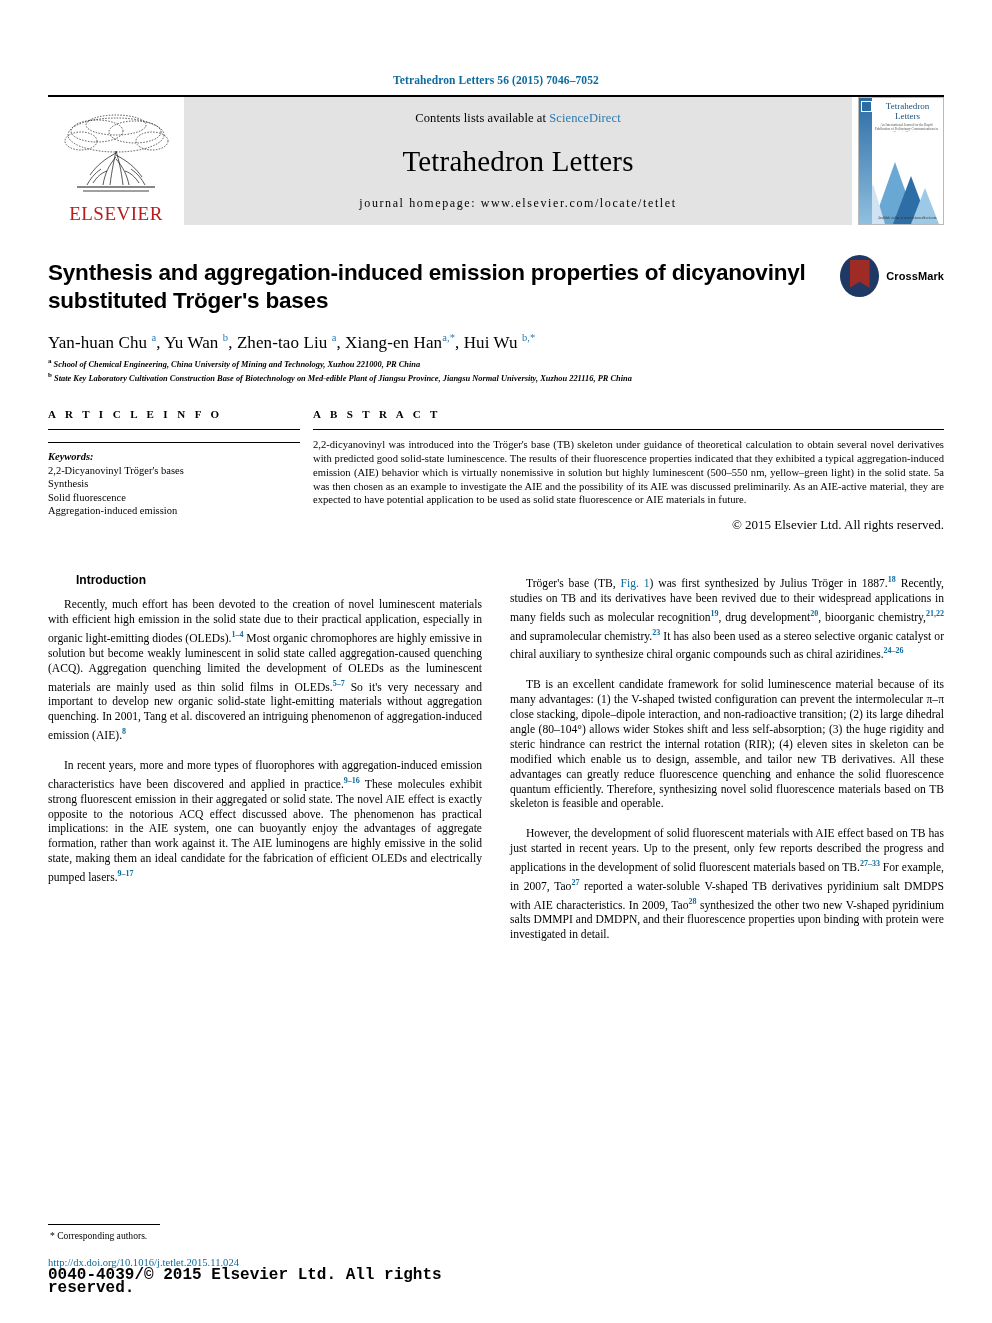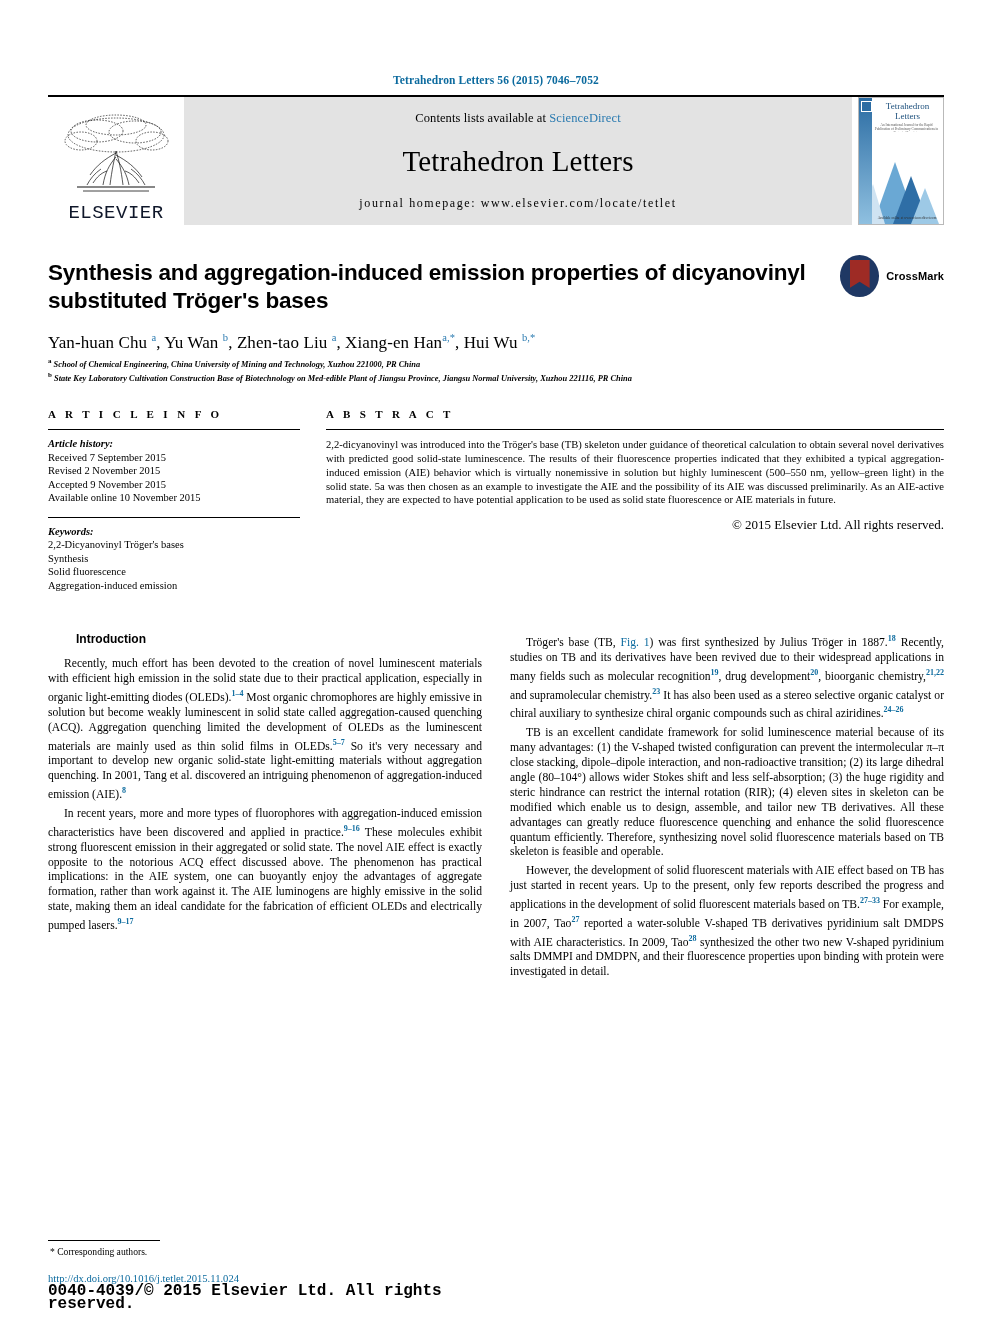--- a/index.html
+++ b/index.html
@@ -46,22 +46,22 @@
     flex: 0 0 136px;
     display: flex;
     flex-direction: column;
     align-items: center;
     justify-content: flex-end;
     padding-bottom: 2px;
     box-sizing: border-box;
   }
   .tree-svg { display:block; }
   .elsevier-word {
-    font-family: Liberation Mono, monospace;
-    color: #0f172a;
+    font-family: Liberation Serif, serif;
+    color: #b91c1c;
     font-size: 19px;
     letter-spacing: .5px;
     line-height: 1;
     margin-top: 1px;
   }
   .masthead-center {
     flex: 1 1 auto;
     background: #e3e3e3;
     display: flex;
     flex-direction: column;
@@ -170,21 +170,21 @@
     font-style: italic;
     font-weight: 700;
     line-height: 11.5px;
   }
   .affiliations sup { font-style: normal; }
 
   
   .info-abstract {
     margin-top: 24px;
     display: flex;
-    gap: 26px;
+    gap: 13px;
   }
   .col-info { flex: 0 0 252px; }
   .col-abs  { flex: 1 1 auto; }
   .sec-head {
     font-family: "Liberation Serif", serif;
     font-weight: 700;
     font-size: 11px;
     letter-spacing: 3.4px;
   }
   .rule { border-top: 1px solid #000; margin-top: 9px; }
@@ -220,29 +220,29 @@
   }
   .para {
     font-size: 11.6px;
     line-height: 14.9px;
     text-align: justify;
     text-indent: 16px;
     margin: 0;
     hyphens: auto;
     -webkit-hyphens: auto;
   }
-  .para + .para { margin-top: 4px; }
+  .para + .para { margin-top: 15px; }
   .para sup { font-size: 8px; color: #0b6a9e; font-weight: 700; }
   .link { color: #0b6a9e; }
 
   
   .footer {
     position: absolute;
     left: 48px;
-    bottom: 12px;
+    bottom: 28px;
     width: 444px;
     font-size: 9.6px;
     line-height: 13px;
   }
   .footer-rule { border-top: 1px solid #000; width: 112px; margin-bottom: 4px; }
   .corr { padding-left: 2px; }
   .emails { padding-left: 14px; margin-top: 1px; }
   .emails .ital { font-style: italic; font-weight: 700; }
   .doi {
     color: #0b6a9e;
@@ -324,27 +324,20 @@
       <div><sup>a</sup> <span>School of Chemical Engineering, China University of Mining and Technology, Xuzhou 221000, PR China</span></div>
       <div><sup>b</sup> <span>State Key Laboratory Cultivation Construction Base of Biotechnology on Med-edible Plant of Jiangsu Province, Jiangsu Normal University, Xuzhou 221116, PR China</span></div>
     </div>
   </div>
 
   <div class="info-abstract">
 
     <div class="col-info">
       <div class="sec-head">A R T I C L E   I N F O</div>
       <div class="rule"></div>
-      <div class="info-block">
-        <div class="ital">Article history:</div>
-        <div>Received 7 September 2015</div>
-        <div>Revised 2 November 2015</div>
-        <div>Accepted 9 November 2015</div>
-        <div>Available online 10 November 2015</div>
-      </div>
       <div class="rule-thin"></div>
       <div class="info-block">
         <div class="ital">Keywords:</div>
         <div>2,2-Dicyanovinyl Tröger's bases</div>
         <div>Synthesis</div>
         <div>Solid fluorescence</div>
         <div>Aggregation-induced emission</div>
       </div>
     </div>
 

